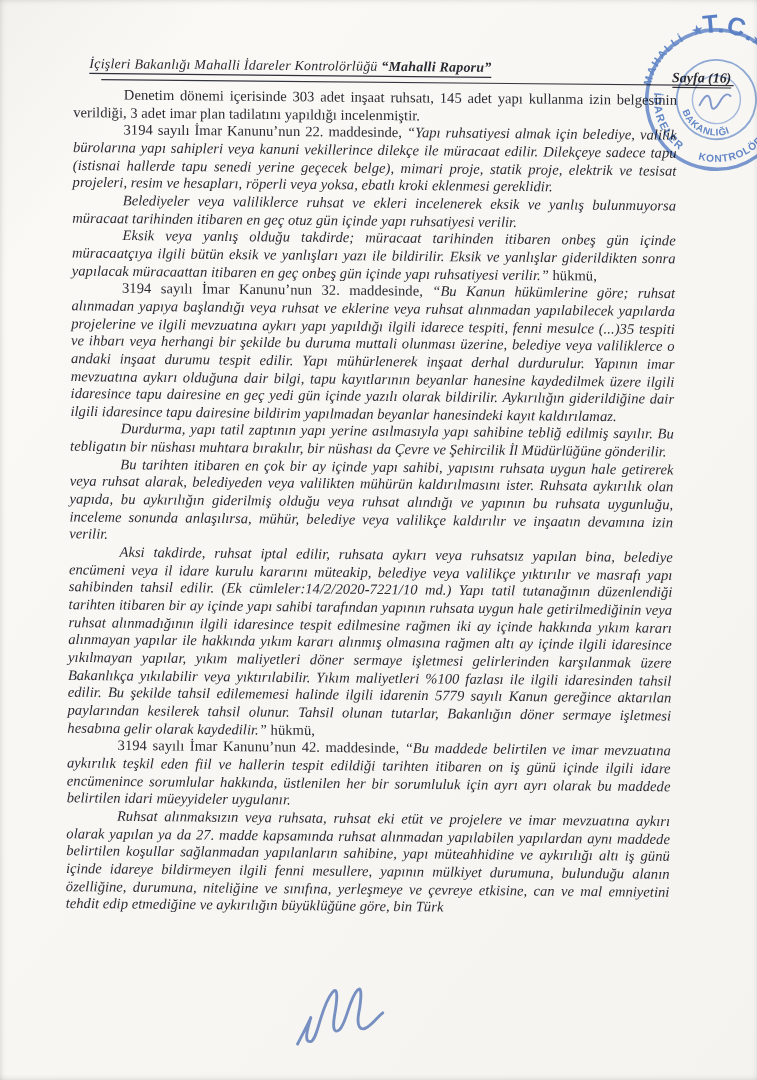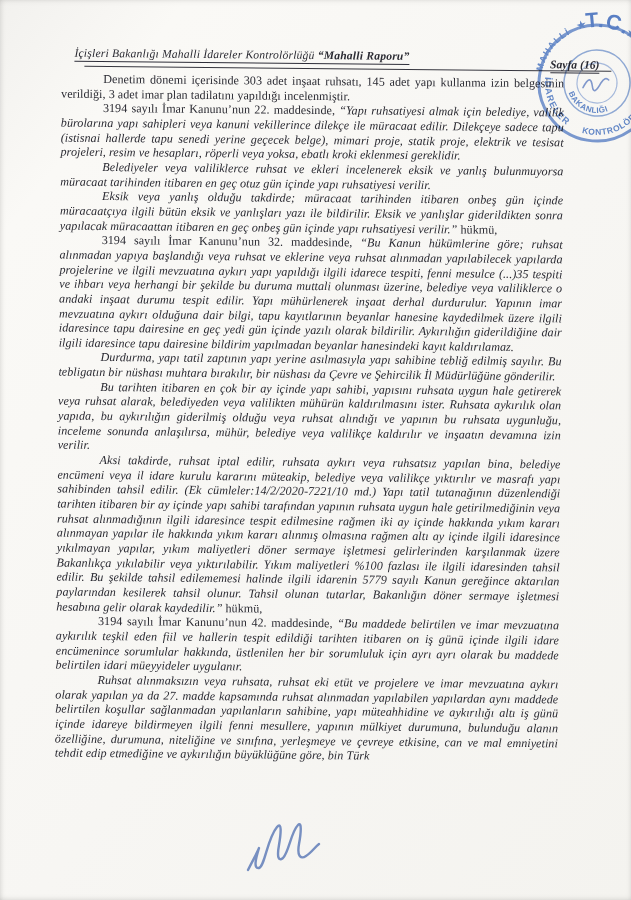--- a/index.html
+++ b/index.html
@@ -5,21 +5,21 @@
   html,body{margin:0;padding:0;}
   body{width:631px;height:900px;background:#e8e7e4;font-family:"Liberation Serif",serif;}
   .sheet{position:relative;width:631px;height:900px;overflow:hidden;
          background:linear-gradient(128deg,#f2f1ee 0%,#faf9f6 14%,#f7f6f3 55%,#f4f3ef 100%);
          box-shadow:inset 3px 0 6px -3px rgba(0,0,0,.14), inset 0 3px 6px -3px rgba(0,0,0,.10), inset -2px -3px 6px -3px rgba(0,0,0,.12);
          color:#2b2b33;}
   .skew{position:absolute;left:0;top:0;width:631px;height:900px;transform:rotate(0.55deg);transform-origin:0 0;}
   .header{position:absolute;left:75px;top:46px;width:537px;font-size:11.6px;font-style:italic;white-space:nowrap;}
   .hdr-text{border-bottom:1.2px solid #2f2f3a;padding-bottom:1px;letter-spacing:.2px;}
   .hdr-text b{font-weight:bold;}
-  .page-label{position:absolute;right:12px;top:7px;font-weight:bold;font-style:italic;
+  .page-label{position:absolute;right:2px;top:7px;font-weight:bold;font-style:italic;
               border-bottom:1.4px solid #2f2f3a;padding-bottom:1px;}
   .rule{position:absolute;left:85px;top:64.5px;width:527px;border-top:1.6px solid #35353e;}
   .body{position:absolute;left:62px;top:71px;width:503px;font-size:12.1px;line-height:14.65px;
         text-align:justify;letter-spacing:.05px;}
   .para{margin:0;text-indent:42px;}
   .quote{font-style:italic;}
   .roman{font-style:normal;}
   .stamp{position:absolute;left:520px;top:6px;width:154px;height:154px;
          mix-blend-mode:multiply;opacity:.85;transform:rotate(10deg);}
   .stamp text{font-family:"Liberation Sans",sans-serif;}

